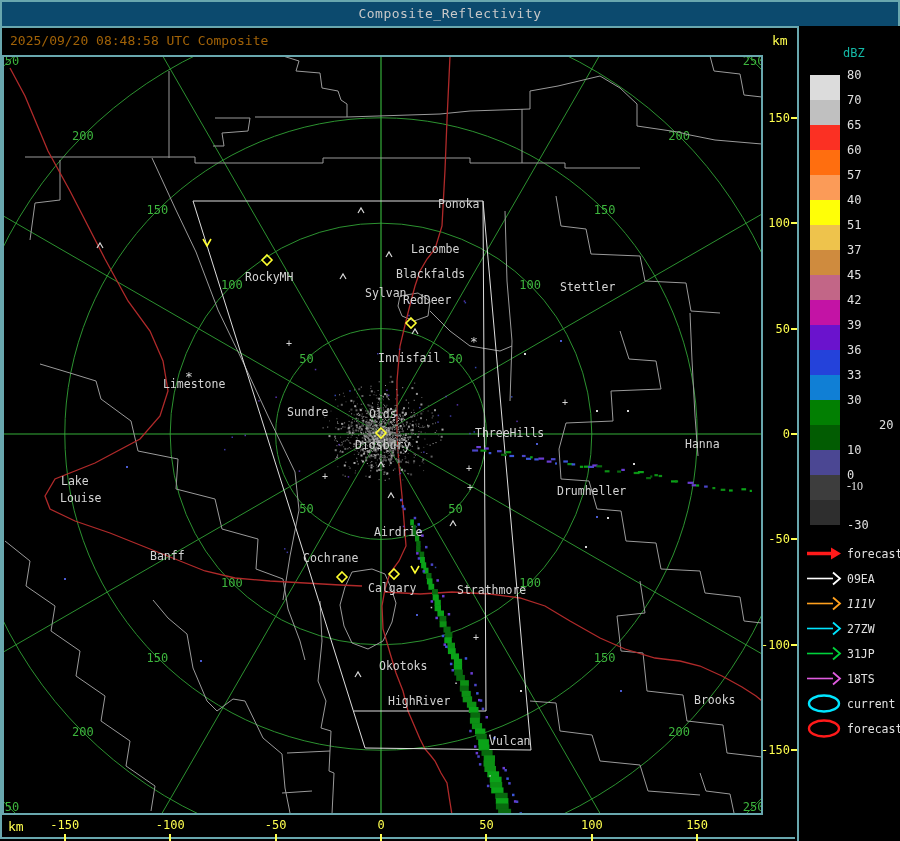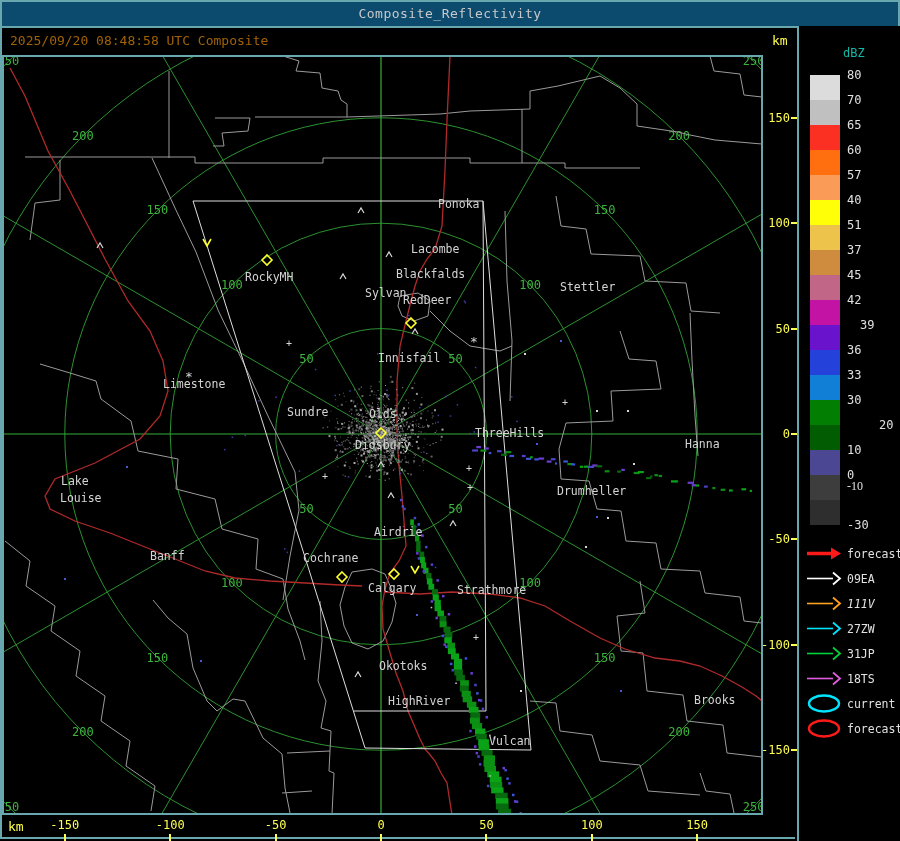--- a/index.html
+++ b/index.html
@@ -2092,21 +2092,21 @@
       <div class="swlabel" style="top: 49px;">80</div>
       <div class="swlabel" style="top: 74px;">70</div>
       <div class="swlabel" style="top: 99px;">65</div>
       <div class="swlabel" style="top: 124px;">60</div>
       <div class="swlabel" style="top: 149px;">57</div>
       <div class="swlabel" style="top: 174px;">40</div>
       <div class="swlabel" style="top: 199px;">51</div>
       <div class="swlabel" style="top: 224px;">37</div>
       <div class="swlabel" style="top: 249px;">45</div>
       <div class="swlabel" style="top: 274px;">42</div>
-      <div class="swlabel" style="top: 299px; margin-left: 13px;">39</div>
+      <div class="swlabel" style="top: 299px;">39</div>
       <div class="swlabel" style="top: 324px; text-align: center;">36</div>
       <div class="swlabel" style="top: 349px;">33</div>
       <div class="swlabel" style="top: 374px;">30</div>
       <div class="swlabel" style="top: 399px; margin-left: 32px;">20</div>
       <div class="swlabel" style="top: 424px;">10</div>
       <div class="swlabel" style="top: 449px;">0</div>
       <div class="swlabel" style="top: 460px; font-family: Liberation Serif, serif;">-10</div>
       <div class="swlabel" style="top: 499px;">-30</div>
       <div class="legitem" style="top: 515px;">
         <svg width="40" height="25" class="legglyph">

